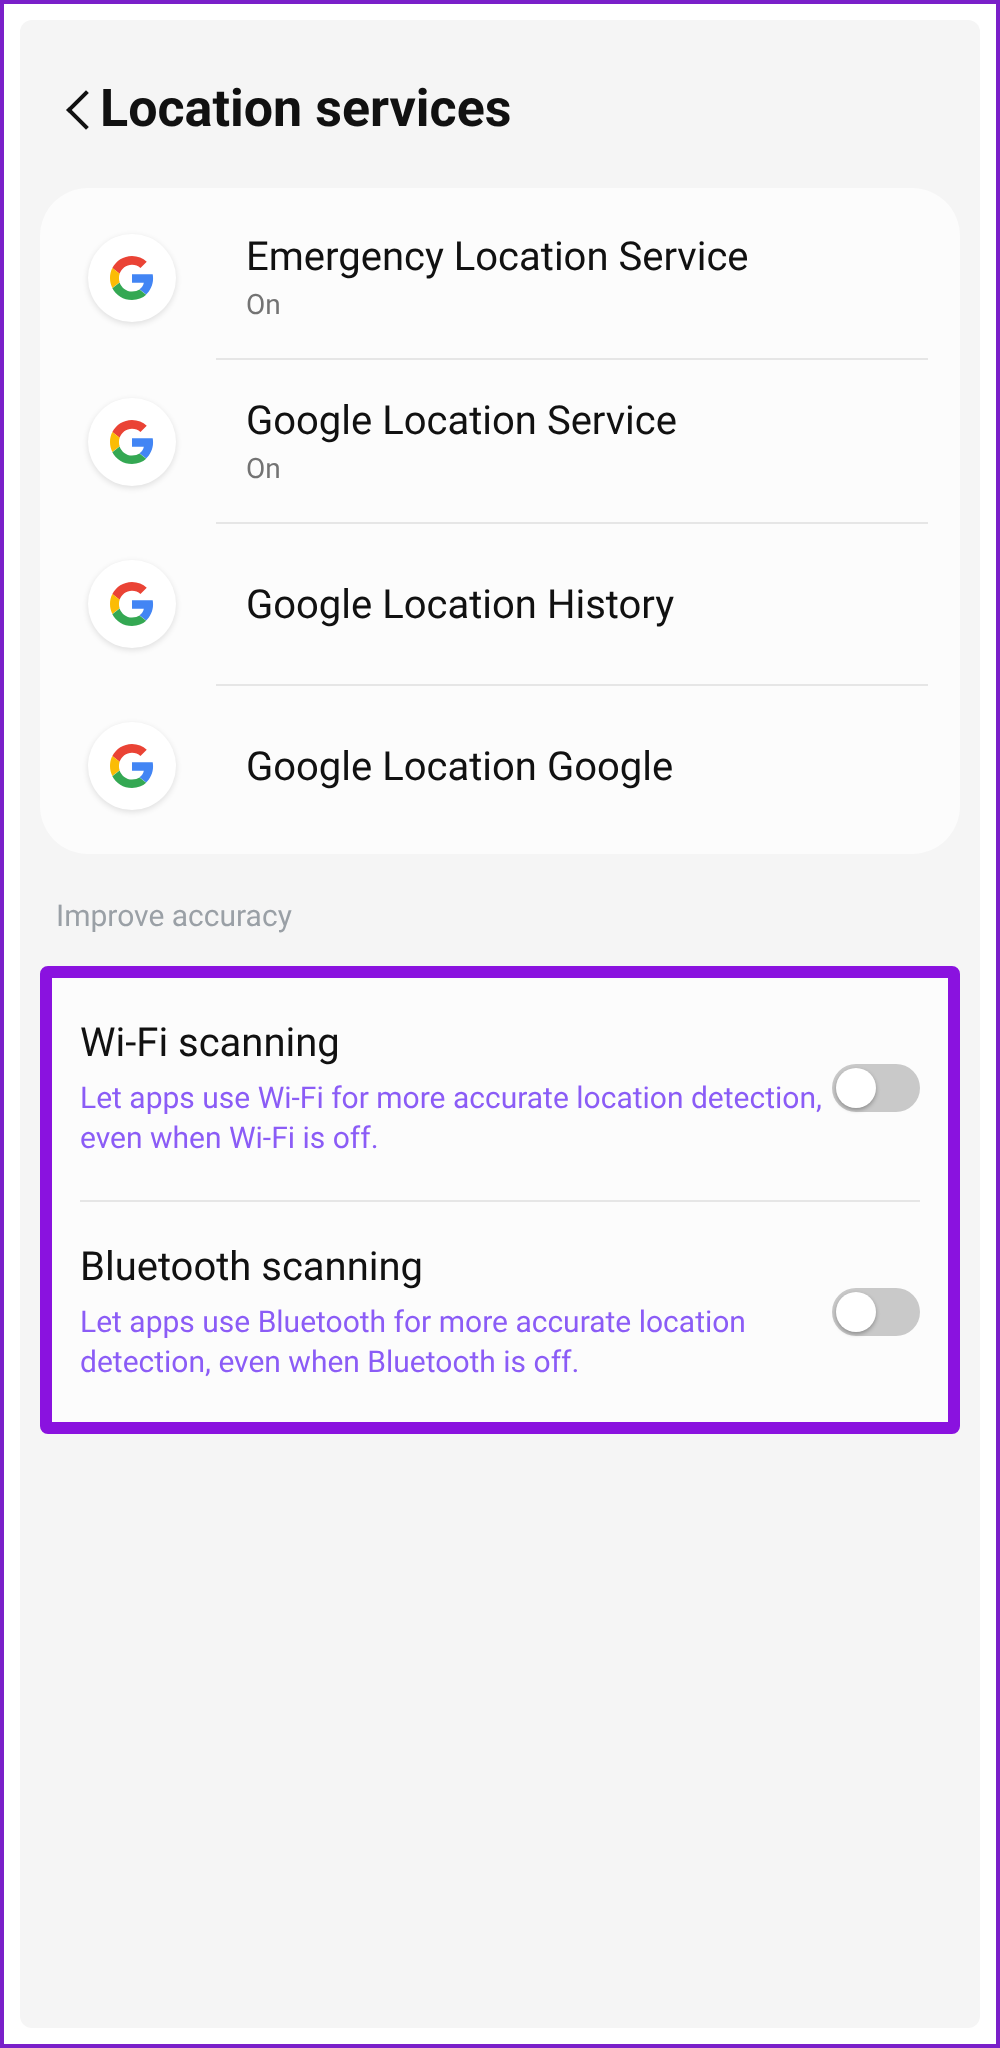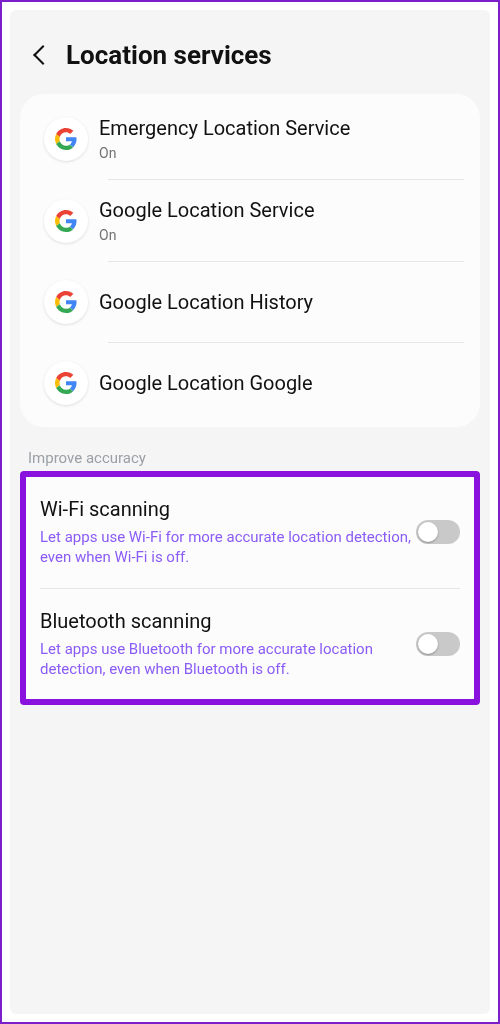--- a/index.html
+++ b/index.html
@@ -15,21 +15,20 @@
       background:#f5f5f5;
       border-radius:6px;
       padding:10px;
       position:relative;
     }
 
     
     .header {
       display:flex;
       align-items:center;
-      gap:16px;
       padding:20px 10px 24px 10px;
     }
     .back-chevron {
       width:14px; height:14px;
       border-left:2.5px solid #111;
       border-bottom:2.5px solid #111;
       transform:rotate(45deg);
       margin-left:6px;
     }
     .title {
@@ -40,21 +39,21 @@
 
     
     .card {
       background:#fcfcfc;
       border-radius:24px;
       padding:4px 8px;
     }
     .item {
       display:flex;
       align-items:center;
-      gap:11px;
+      gap:35px;
       padding:18px 10px;
     }
     .item + .item-sep {
       height:1px;
       background:#e6e6e6;
       margin-left:80px;
       margin-right:8px;
     }
     .gicon {
       width:44px; height:44px;
@@ -76,21 +75,21 @@
     .item-sub {
       font-size:14px;
       color:#737373;
       margin-top:4px;
     }
 
     
     .section-label {
       font-size:15px;
       color:#9aa0a6;
-      padding:22px 8px 4px 8px;
+      padding:22px 8px 16px 8px;
     }
 
     
     .accuracy-box {
       border:6px solid #8a12df;
       border-radius:4px;
       background:#fcfcfc;
     }
     .acc-item {
       display:flex;

